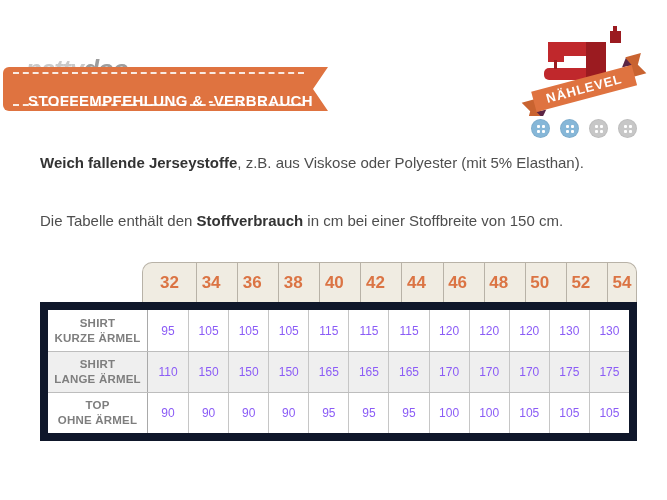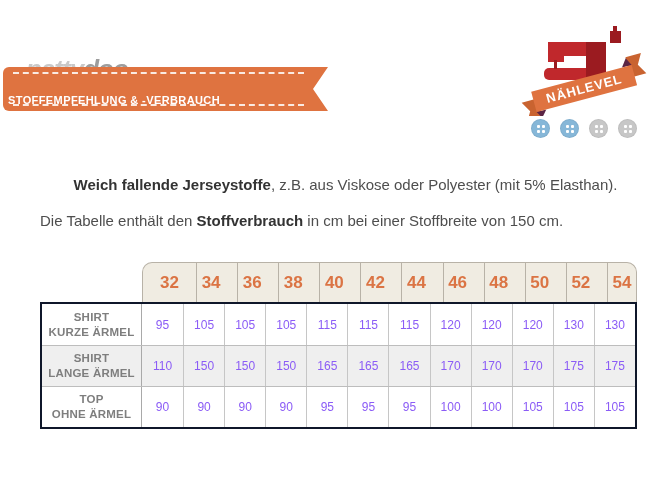--- a/index.html
+++ b/index.html
@@ -15,54 +15,54 @@
 
   
   .banner { position:absolute; left:3px; top:67px; width:325px; height:44px;
             background:#df7340; border-radius:6px 0 0 6px;
             clip-path:polygon(0 0, 100% 0, calc(100% - 15px) 50%, 100% 100%, 0 100%);
             display:flex; align-items:center; }
   .banner .dash { position:absolute; left:10px; right:24px; height:0;
                   border-top:2px dashed rgba(255,255,255,0.85); }
   .banner .dash.top { top:5px; }
   .banner .dash.bottom { bottom:5px; }
-  .banner-title { color:#ffffff; font-weight:bold; font-size:11px; letter-spacing:0.4px;
-                  padding-left:5px; position:relative;margin-top:22px; }
+  .banner-title { color:#ffffff; font-weight:bold; font-size:15px; letter-spacing:0.4px;
+                  padding-left:25px; position:relative;margin-top:22px; }
 
   
   .badge { position:absolute; left:518px; top:10px; width:132px; height:106px; }
   .badge svg { display:block; }
 
   
   .level-buttons { position:absolute; left:531px; top:119px; display:flex; gap:10px; }
   .lvl-btn { width:19px; height:19px; border-radius:50%; position:relative;
              box-shadow:inset 0 0 0 1px rgba(0,0,0,0.05); }
   .lvl-btn.active   { background:#86b7d8; }
   .lvl-btn.inactive { background:#c7c7c7; }
   .lvl-btn .holes { position:absolute; left:6px; top:6px; width:3px; height:3px;
                     background:#fff; border-radius:1px;
                     box-shadow:5px 0 0 #fff, 0 5px 0 #fff, 5px 5px 0 #fff; }
 
   
   .intro { position:absolute; left:40px; right:16px; font-size:15px; color:#4e4e4e; }
   .intro strong { color:#333333; }
-  .p1 { top:176px;text-align:center; }
+  .p1 { top:154px; }
   .p2 { top:204px;margin-top:8px; }
 
   
   .size-table { position:absolute; left:40px; top:262px; width:597px; height:167px; }
   .thead { position:absolute; left:102px; top:0; width:495px; height:41px;
            display:grid; grid-template-columns:repeat(12,1fr);
            background:#f0ece2; border:1px solid #b8b2a7; border-bottom:none;
            border-radius:10px 10px 0 0; overflow:hidden; }
   .th { display:flex; align-items:center; justify-content:center;
         font-weight:bold; font-size:17px; color:#db7444; border-left:1px solid #b8b2a7;margin-left:12px; }
   .th:first-child { border-left:none; }
   .tbody { position:absolute; left:0; top:40px; width:597px;
-           border:2px solid #0f172a; background:#ffffff; }
+           border:8px solid #0f172a; background:#ffffff; }
   .trow { display:grid; grid-template-columns:100px repeat(12,1fr); height:41px;
           border-top:1px solid #bdbdbd; background:#ffffff; }
   .trow:first-child { border-top:none; }
   .trow.alt { background:#efefef; }
   .tlabel { display:flex; flex-direction:column; align-items:center; justify-content:center;
             font-weight:bold; font-size:11.5px; color:#7e7e7e; letter-spacing:0.2px;
             line-height:1.3; border-right:1px solid #a9a9a9; text-align:center; }
   .td { display:flex; align-items:center; justify-content:center;
         font-size:12px; color:#8b5cf6; border-left:1px solid #c6c6c6;text-align:center; }
   .td.first { border-left:none; }

